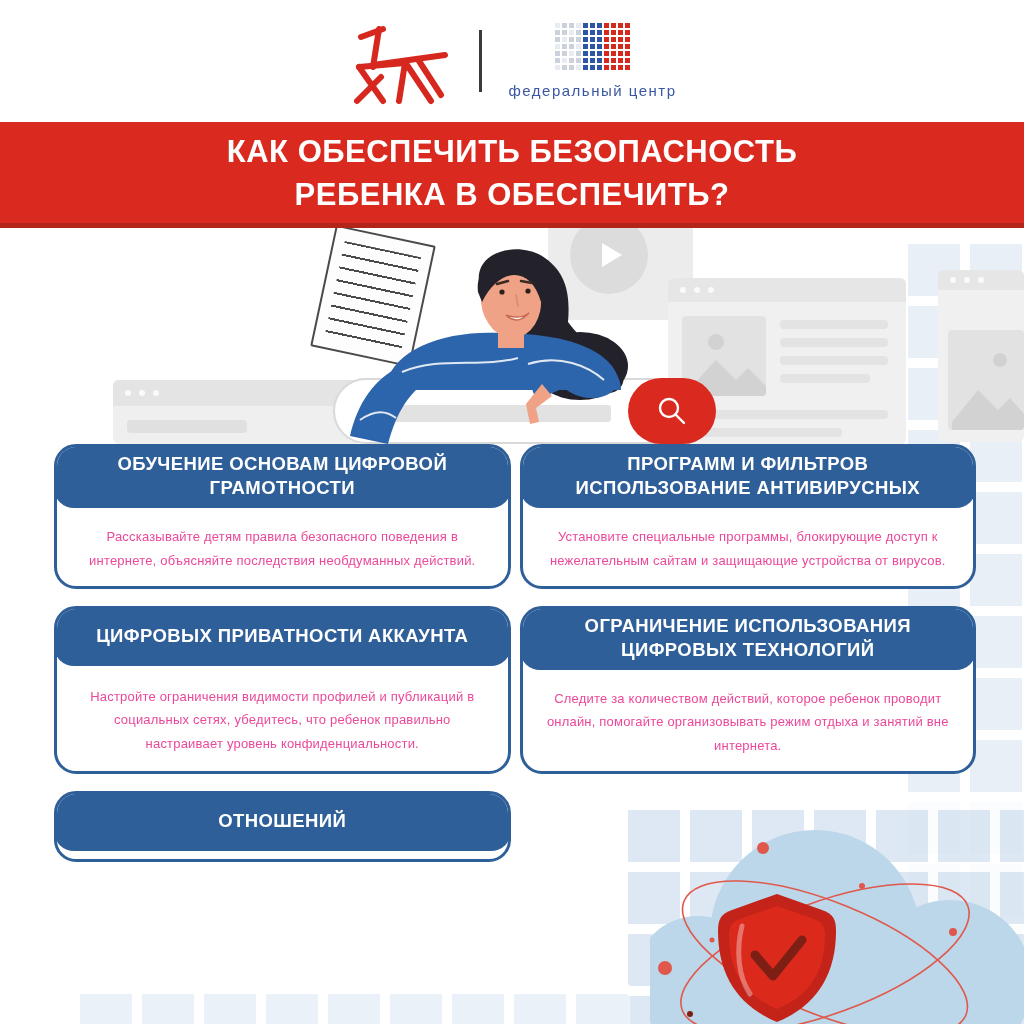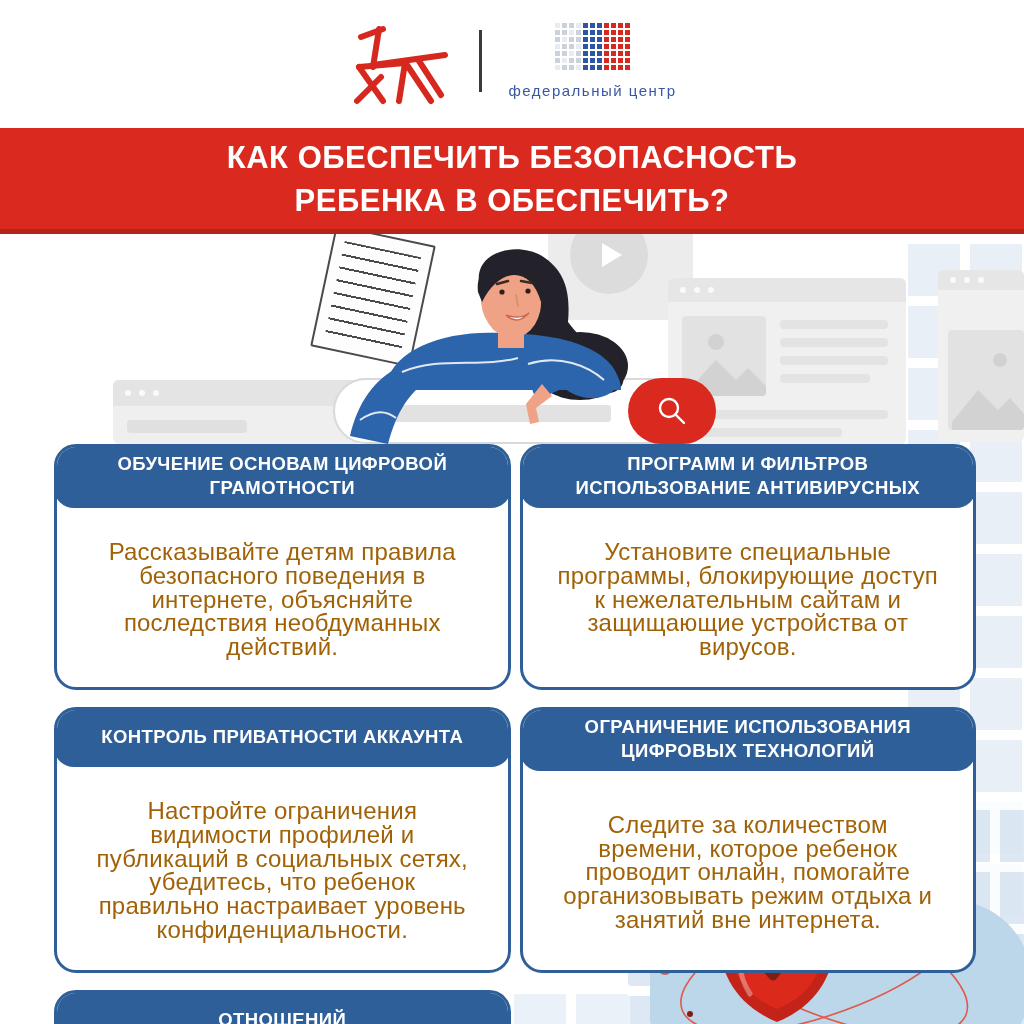--- a/index.html
+++ b/index.html
@@ -11,21 +11,21 @@
   .header{position:absolute;left:0;top:0;width:1024px;height:122px;background:#fff;
           display:flex;align-items:center;justify-content:center;gap:26px;z-index:6;}
   .divider{width:3px;height:62px;background:#3a3a3a;}
   .brand{display:flex;flex-direction:column;align-items:center;}
   .brand-grid{display:grid;grid-template-columns:repeat(11,5px);gap:2px;margin-bottom:7px;}
   .brand-grid .px{height:5px;}
   .brand-name{color:#d6281e;font-weight:800;font-size:27px;letter-spacing:1px;line-height:1;}
   .brand-sub{color:#3a57a3;font-size:15px;letter-spacing:1.5px;margin-top:5px;}
 
   
-  .banner{position:absolute;left:0;top:128px;width:1024px;height:106px;background:#da291e;
+  .banner{position:absolute;left:0;top:122px;width:1024px;height:106px;background:#da291e;
           border-bottom:5px solid #b5241b;display:flex;flex-direction:column;
           align-items:center;justify-content:center;z-index:6;}
   .banner-line{color:#fff;font-weight:800;font-size:31px;line-height:43px;letter-spacing:.5px;text-align:center;}
 
   
   .px-grid{position:absolute;
     background:
       repeating-linear-gradient(to right,#fff 0 10px,rgba(0,0,0,0) 10px 62px),
       repeating-linear-gradient(to bottom,#fff 0 10px,rgba(0,0,0,0) 10px 62px),
       #d9e5f3;z-index:0;}
@@ -60,21 +60,21 @@
 
   
   .cards{position:absolute;left:54px;top:444px;width:922px;display:grid;
          grid-template-columns:1fr 1fr;column-gap:9px;row-gap:17px;z-index:5;}
   .card{background:#fff;border:3px solid #2e5f99;border-radius:22px;overflow:hidden;
         display:flex;flex-direction:column;}
   .card-header{background:#2e5f99;border-radius:20px;margin:-3px -3px 8px -3px;min-height:60px;
         display:flex;flex-direction:column;align-items:center;justify-content:center;padding:8px 18px;}
   .card-title-line{color:#fff;font-weight:700;font-size:18.5px;line-height:24px;letter-spacing:.4px;text-align:center;}
   .card-body{flex:1;display:flex;align-items:center;justify-content:center;padding:8px 16px 12px;}
-  .card-body p{margin:16px;color:#a16207;font-size:24px;line-height:23.8px;text-align:center;letter-spacing:.2px;}
+  .card-body p{margin:1px;color:#ec4899;font-size:13px;line-height:23.8px;text-align:center;letter-spacing:.2px;}
   .card-5{grid-column:1;}
 
   
   .shield-art{position:absolute;left:650px;top:790px;width:374px;height:234px;z-index:1;}
 </style>
 </head>
 <body>
 
 <div class="page">
 
@@ -311,34 +311,34 @@
         <div class="card-title-line">ПРОГРАММ И ФИЛЬТРОВ</div>
         <div class="card-title-line">ИСПОЛЬЗОВАНИЕ АНТИВИРУСНЫХ</div>
       </div>
       <div class="card-body">
         <p>Установите специальные программы, блокирующие доступ к нежелательным сайтам и защищающие устройства от вирусов.</p>
       </div>
     </div>
 
     <div class="card">
       <div class="card-header">
-        <div class="card-title-line">КОНТРОЛЬ ПРИВАТНОСТИ АККАУНТА</div>
+        <div class="card-title-line">ЦИФРОВЫХ ПРИВАТНОСТИ АККАУНТА</div>
       </div>
       <div class="card-body">
         <p>Настройте ограничения видимости профилей и публикаций в социальных сетях, убедитесь, что ребенок правильно настраивает уровень конфиденциальности.</p>
       </div>
     </div>
 
     <div class="card">
       <div class="card-header">
         <div class="card-title-line">ОГРАНИЧЕНИЕ ИСПОЛЬЗОВАНИЯ</div>
         <div class="card-title-line">ЦИФРОВЫХ ТЕХНОЛОГИЙ</div>
       </div>
       <div class="card-body">
-        <p>Следите за количеством времени, которое ребенок проводит онлайн, помогайте организовывать режим отдыха и занятий вне интернета.</p>
+        <p>Следите за количеством действий, которое ребенок проводит онлайн, помогайте организовывать режим отдыха и занятий вне интернета.</p>
       </div>
     </div>
 
     <div class="card card-5">
       <div class="card-header">
         <div class="card-title-line">ОТНОШЕНИЙ</div>
       </div>
     </div>
   </div>
 

